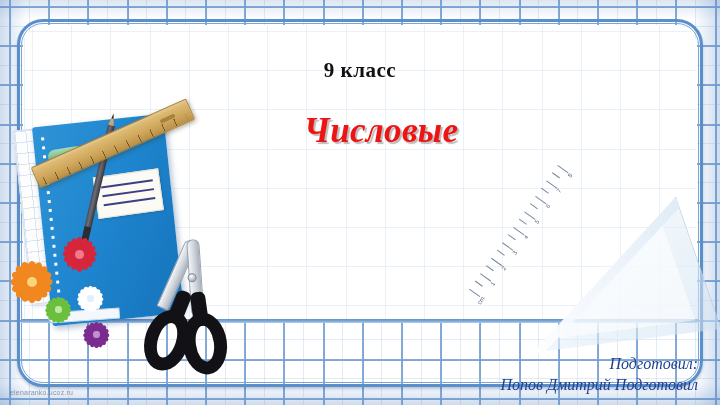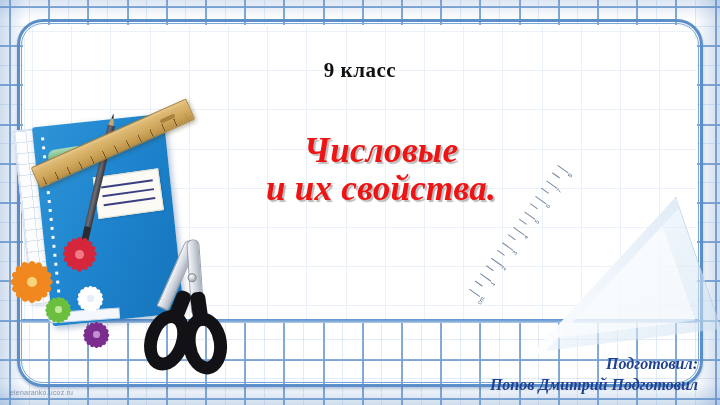--- a/index.html
+++ b/index.html
@@ -131,32 +131,31 @@
     width: 370px;
     text-align: center;
     font-family: "Liberation Serif", serif;
     font-style: italic;
     font-weight: bold;
     font-size: 35px;
     line-height: 38px;
     color: #ef1414;
     text-shadow: 2px 2px 1px rgba(130,130,130,0.55);
     letter-spacing: 0.3px;
-    margin-top: 20px;
   }
   .main-title .tline { display: block; white-space: nowrap; }
 
   .author-block {
     position: absolute;
     right: 22px;
     bottom: 10px;
     text-align: right;
     font-family: "Liberation Serif", serif;
     font-style: italic;
-    font-weight: bold;
+    font-weight: normal;
     font-size: 16px;
     line-height: 21px;
     color: #1f3f8f;
   }
   .author-block .aline { display: block; white-space: nowrap; }
 
   .watermark {
     position: absolute;
     left: 10px;
     bottom: 9px;
@@ -507,21 +506,20 @@
           <span class="ss-num" style="left: 158px;">8</span>
           <span class="ss-num" style="left: 2px;">cm</span>
         </div>
     </div>
   </div>
 
   <div class="grade-label">9 класс</div>
 
   <div class="main-title" id="main-title">
       <span class="tline">Числовые</span>
-      <span class="tline">и их свойства.</span>
     </div>
 
   <div class="author-block" id="author-block">
       <span class="aline">Подготовил:</span>
       <span class="aline">Попов Дмитрий Подготовил</span>
     </div>
 
   <div class="watermark">elenaranko.ucoz.ru</div>
 
 </div>

